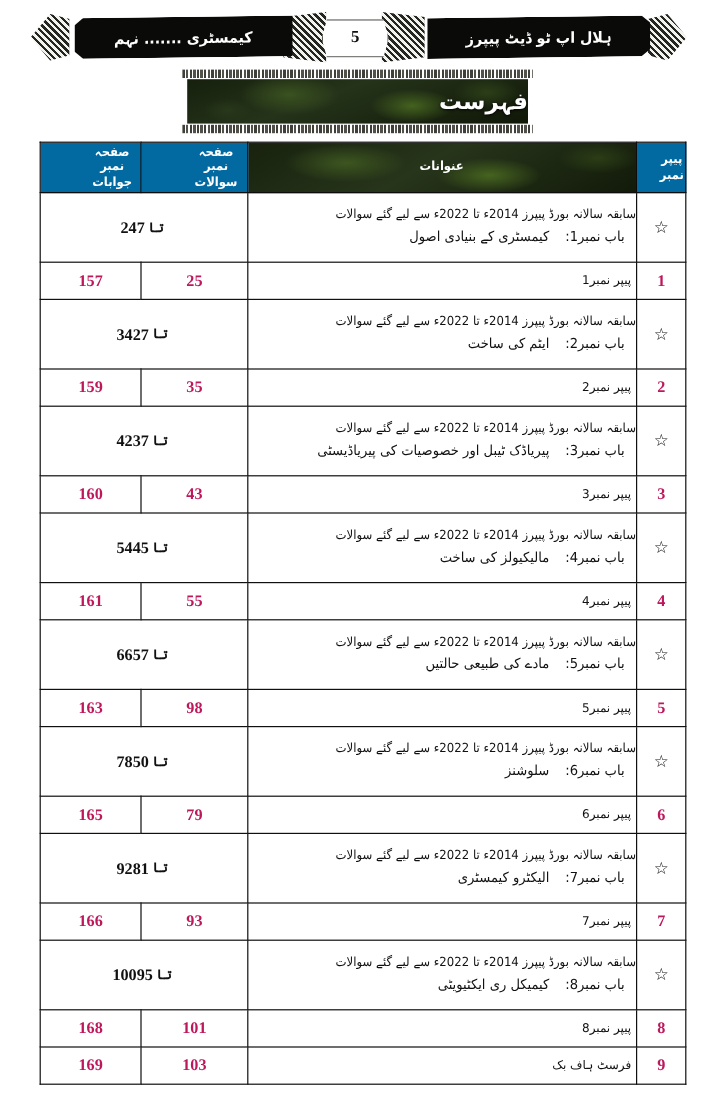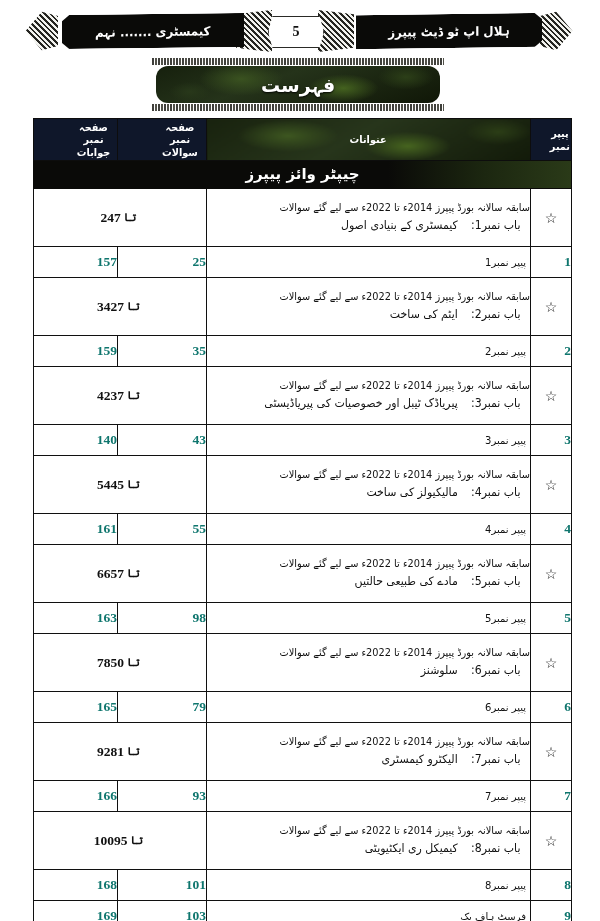--- a/index.html
+++ b/index.html
@@ -110,22 +110,21 @@
     left: 4px; top: 8px;
     width: 284px; height: 37px;
     background:
       radial-gradient(ellipse 60px 24px at 30% 35%, #3a5220 0%, transparent 70%),
       radial-gradient(ellipse 50px 20px at 66% 60%, #44621f 0%, transparent 70%),
       radial-gradient(ellipse 40px 18px at 88% 30%, #2c3f18 0%, transparent 70%),
       radial-gradient(ellipse 30px 14px at 12% 70%, #28381a 0%, transparent 70%),
       linear-gradient(160deg, #16200d 0%, #25331a 40%, #101707 100%);
     display: flex;
     align-items: center;
-    justify-content: center;
-    border-radius: 12px;
+    justify-content: flex-start;
   }
   .plaque-body span {
     color: #ffffff;
     font-family: "DejaVu Sans", "Liberation Sans", sans-serif;
     font-size: 19px;
     font-weight: 700;
     text-shadow: 0 1px 2px rgba(0,0,0,0.9);
     direction: rtl;
   }
 
@@ -154,21 +153,21 @@
   .hdr { height: 42px; }
   .hdr th {
     text-align: center;
     color: #ffffff;
     font-family: "DejaVu Sans", "Liberation Sans", sans-serif;
     font-size: 10.5px;
     font-weight: 700;
     line-height: 1.15;
     border-color: #0d0d0d;
   }
-  .hdr th.black { background: #0f172a; padding-left: 36px; }
+  .hdr th.black { background: #0369a1; padding-left: 36px; }
   .hdr th.moss {
     background:
       radial-gradient(ellipse 70px 22px at 25% 40%, #3d5620 0%, transparent 72%),
       radial-gradient(ellipse 60px 20px at 62% 65%, #46641f 0%, transparent 72%),
       radial-gradient(ellipse 46px 18px at 90% 30%, #2b3d16 0%, transparent 72%),
       linear-gradient(150deg, #18220e 0%, #27351b 45%, #121a09 100%);
   }
   .hdr th span { display: inline-block; transform: scaleX(0.92); }
 
   
@@ -189,24 +188,25 @@
     line-height: 27px;
     background:
       linear-gradient(270deg, #2a3a18 0%, #1c2710 16%, rgba(10,10,8,0) 34%);
   }
 
   
   .star-row td { height: 57px; }
   .num-row  td { height: 30px; }
 
   .cell-center {
+    text-align: center;
     font-family: "Liberation Serif", serif;
     font-size: 13.5px;
     font-weight: 700;
-    color: #0f766e;
+    color: #be185d;
   }
   .cell-star {
     text-align: center;
     font-size: 14px;
     color: #111;
     font-family: "DejaVu Sans", sans-serif;
   }
   .cell-range {
     text-align: center;
     font-family: "Liberation Serif", serif;
@@ -305,25 +305,20 @@
       </th>
       <th class="black">
         <span>صفحہ نمبر سوالات</span>
       </th>
       <th class="black">
         <span>صفحہ نمبر جوابات</span>
       </th>
     </tr>
   </thead>
   <tbody id="toc-body">
-      <tr class="band">
-        <td colspan="4">
-          <span class="moss-tail">چیپٹر وائز پیپرز</span>
-        </td>
-      </tr>
       <tr class="star-row">
         <td class="cell-star">☆</td>
         <td class="title-cell">
           <span class="t-line1">سابقہ سالانہ بورڈ پیپرز 2014ء تا 2022ء سے لیے گئے سوالات</span>
           <span class="t-line2"><span class="chap-lbl">باب نمبر1:</span><span>کیمسٹری کے بنیادی اصول</span></span>
         </td>
         <td class="cell-range" colspan="2"><span class="num-latin">24</span><span class="sep">تا</span><span class="num-latin">7</span></td>
       </tr>
       <tr class="num-row">
         <td class="cell-center">1</td>
@@ -356,21 +351,21 @@
           <span class="t-line2"><span class="chap-lbl">باب نمبر3:</span><span>پیریاڈک ٹیبل اور خصوصیات کی پیریاڈیسٹی</span></span>
         </td>
         <td class="cell-range" colspan="2"><span class="num-latin">42</span><span class="sep">تا</span><span class="num-latin">37</span></td>
       </tr>
       <tr class="num-row">
         <td class="cell-center">3</td>
         <td class="title-cell">
           <span class="t-simple">پیپر نمبر3</span>
         </td>
         <td class="cell-center">43</td>
-        <td class="cell-center">140</td>
+        <td class="cell-center">160</td>
       </tr>
       <tr class="star-row">
         <td class="cell-star">☆</td>
         <td class="title-cell">
           <span class="t-line1">سابقہ سالانہ بورڈ پیپرز 2014ء تا 2022ء سے لیے گئے سوالات</span>
           <span class="t-line2"><span class="chap-lbl">باب نمبر4:</span><span>مالیکیولز کی ساخت</span></span>
         </td>
         <td class="cell-range" colspan="2"><span class="num-latin">54</span><span class="sep">تا</span><span class="num-latin">45</span></td>
       </tr>
       <tr class="num-row">

